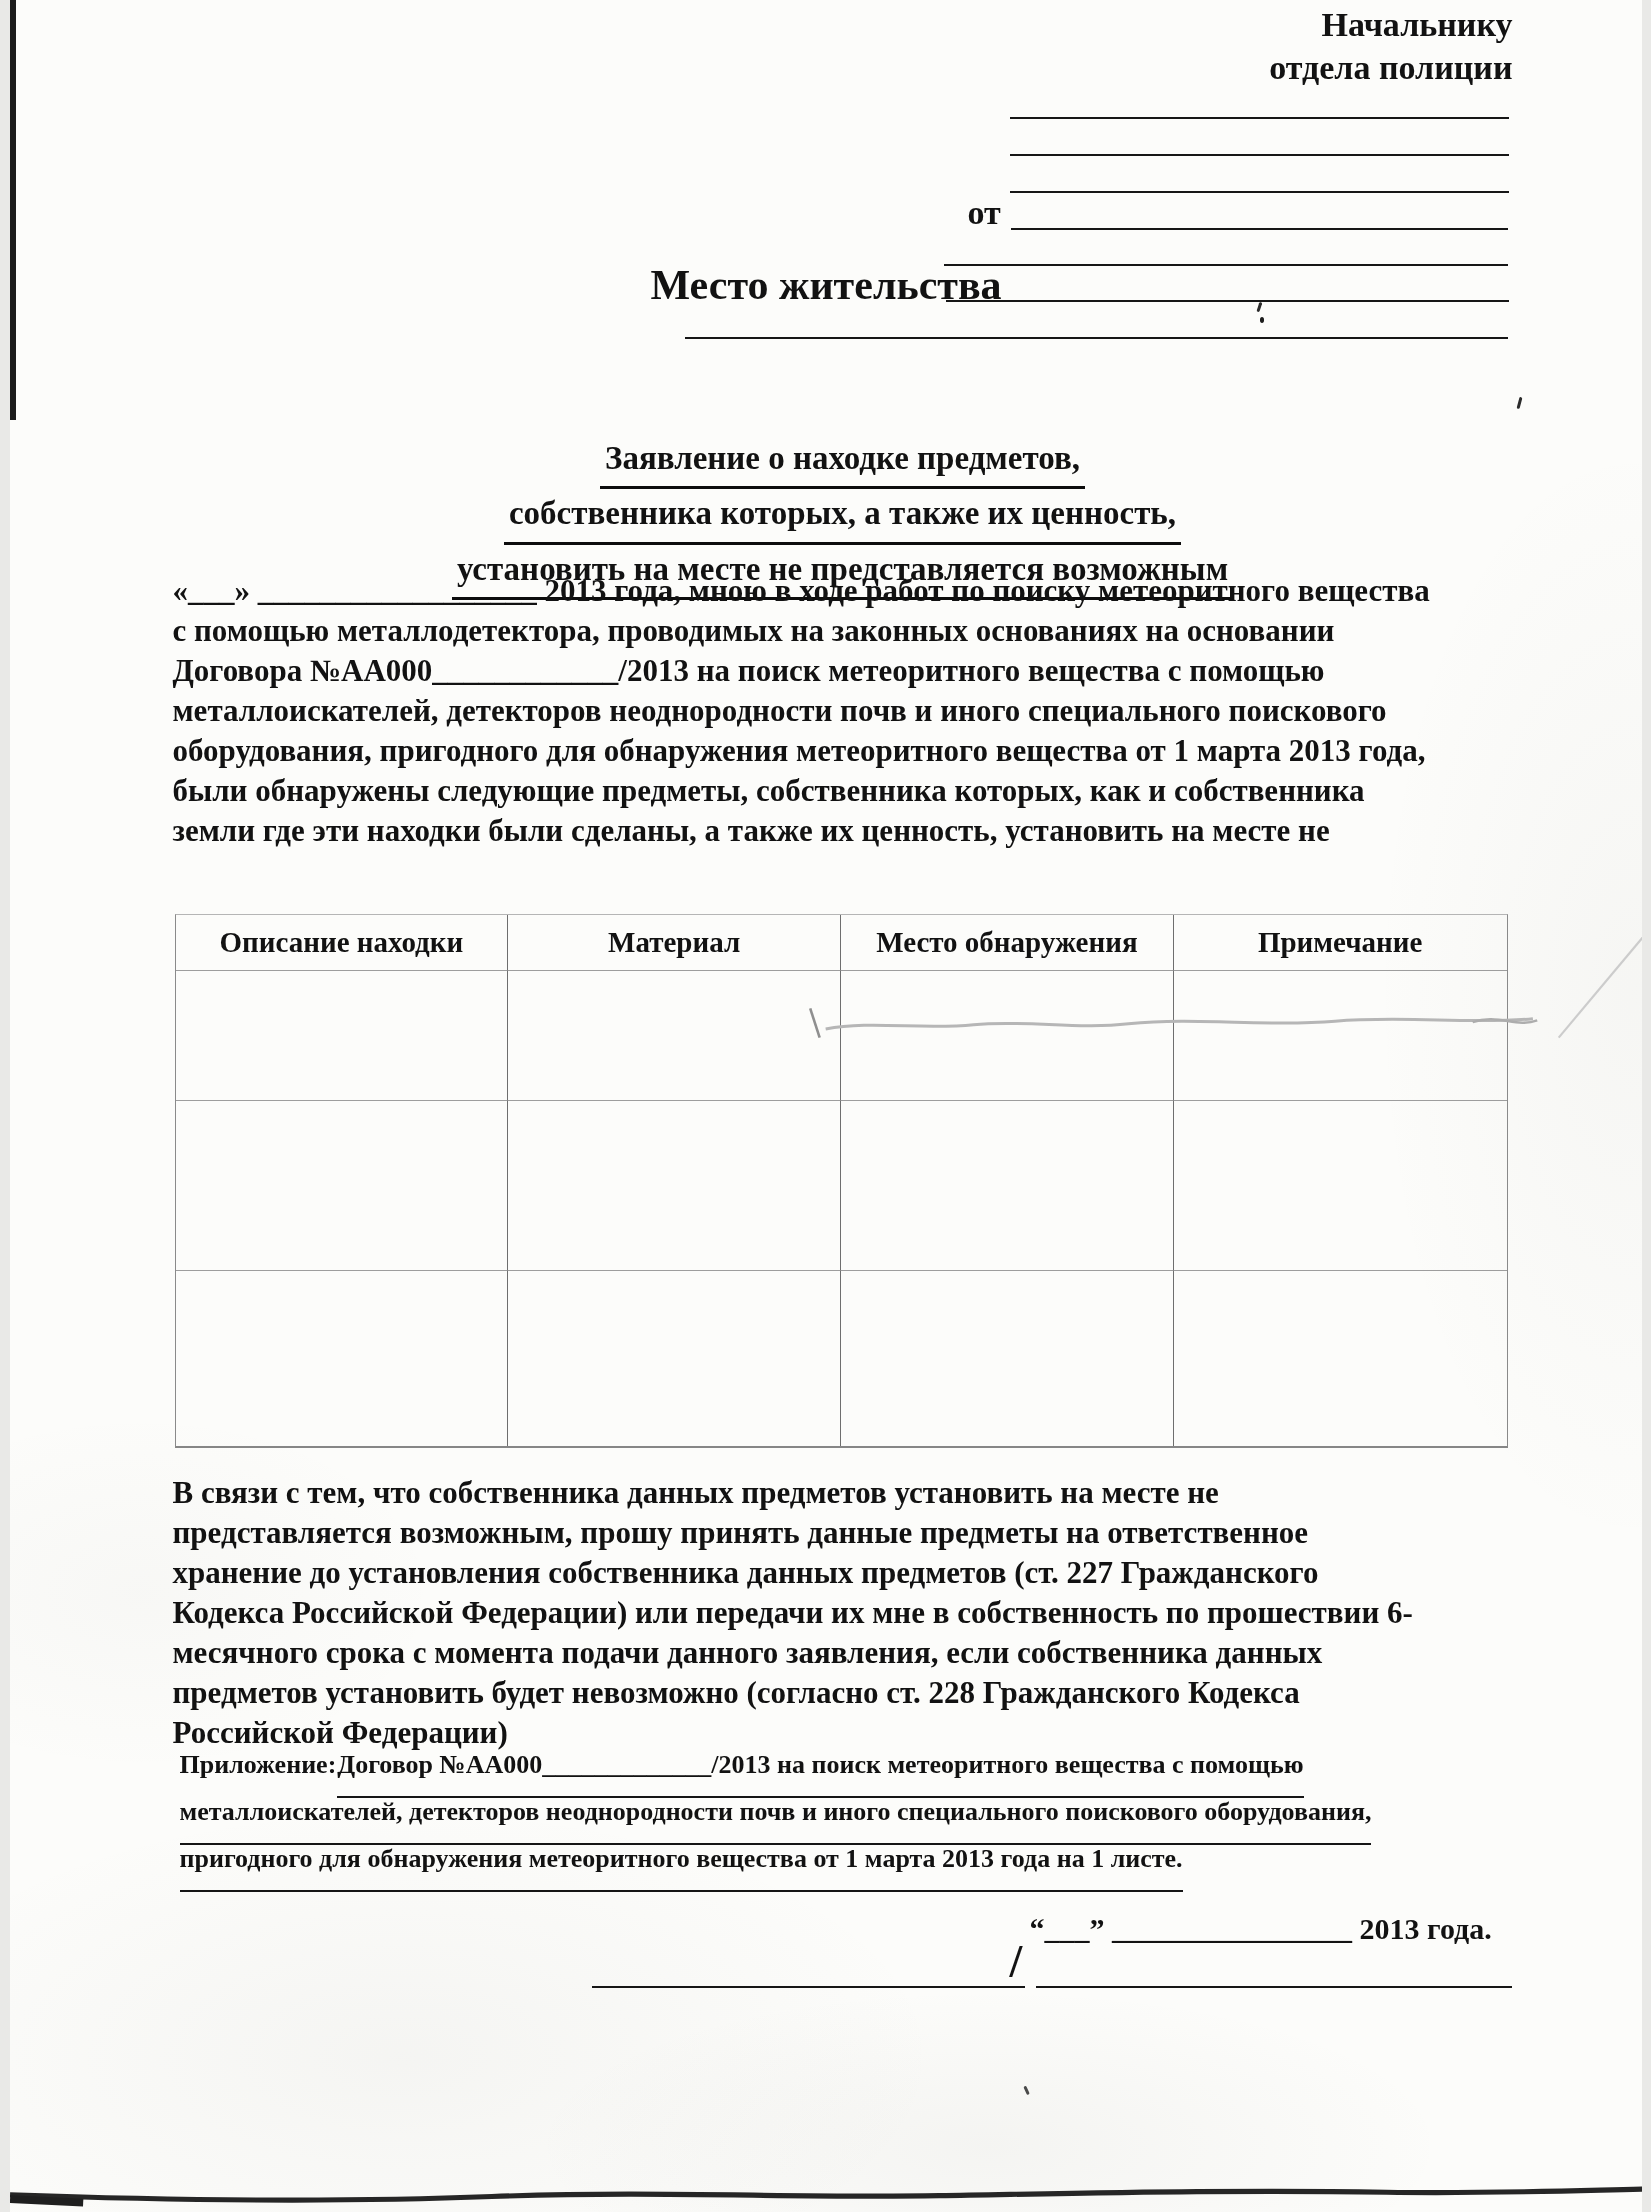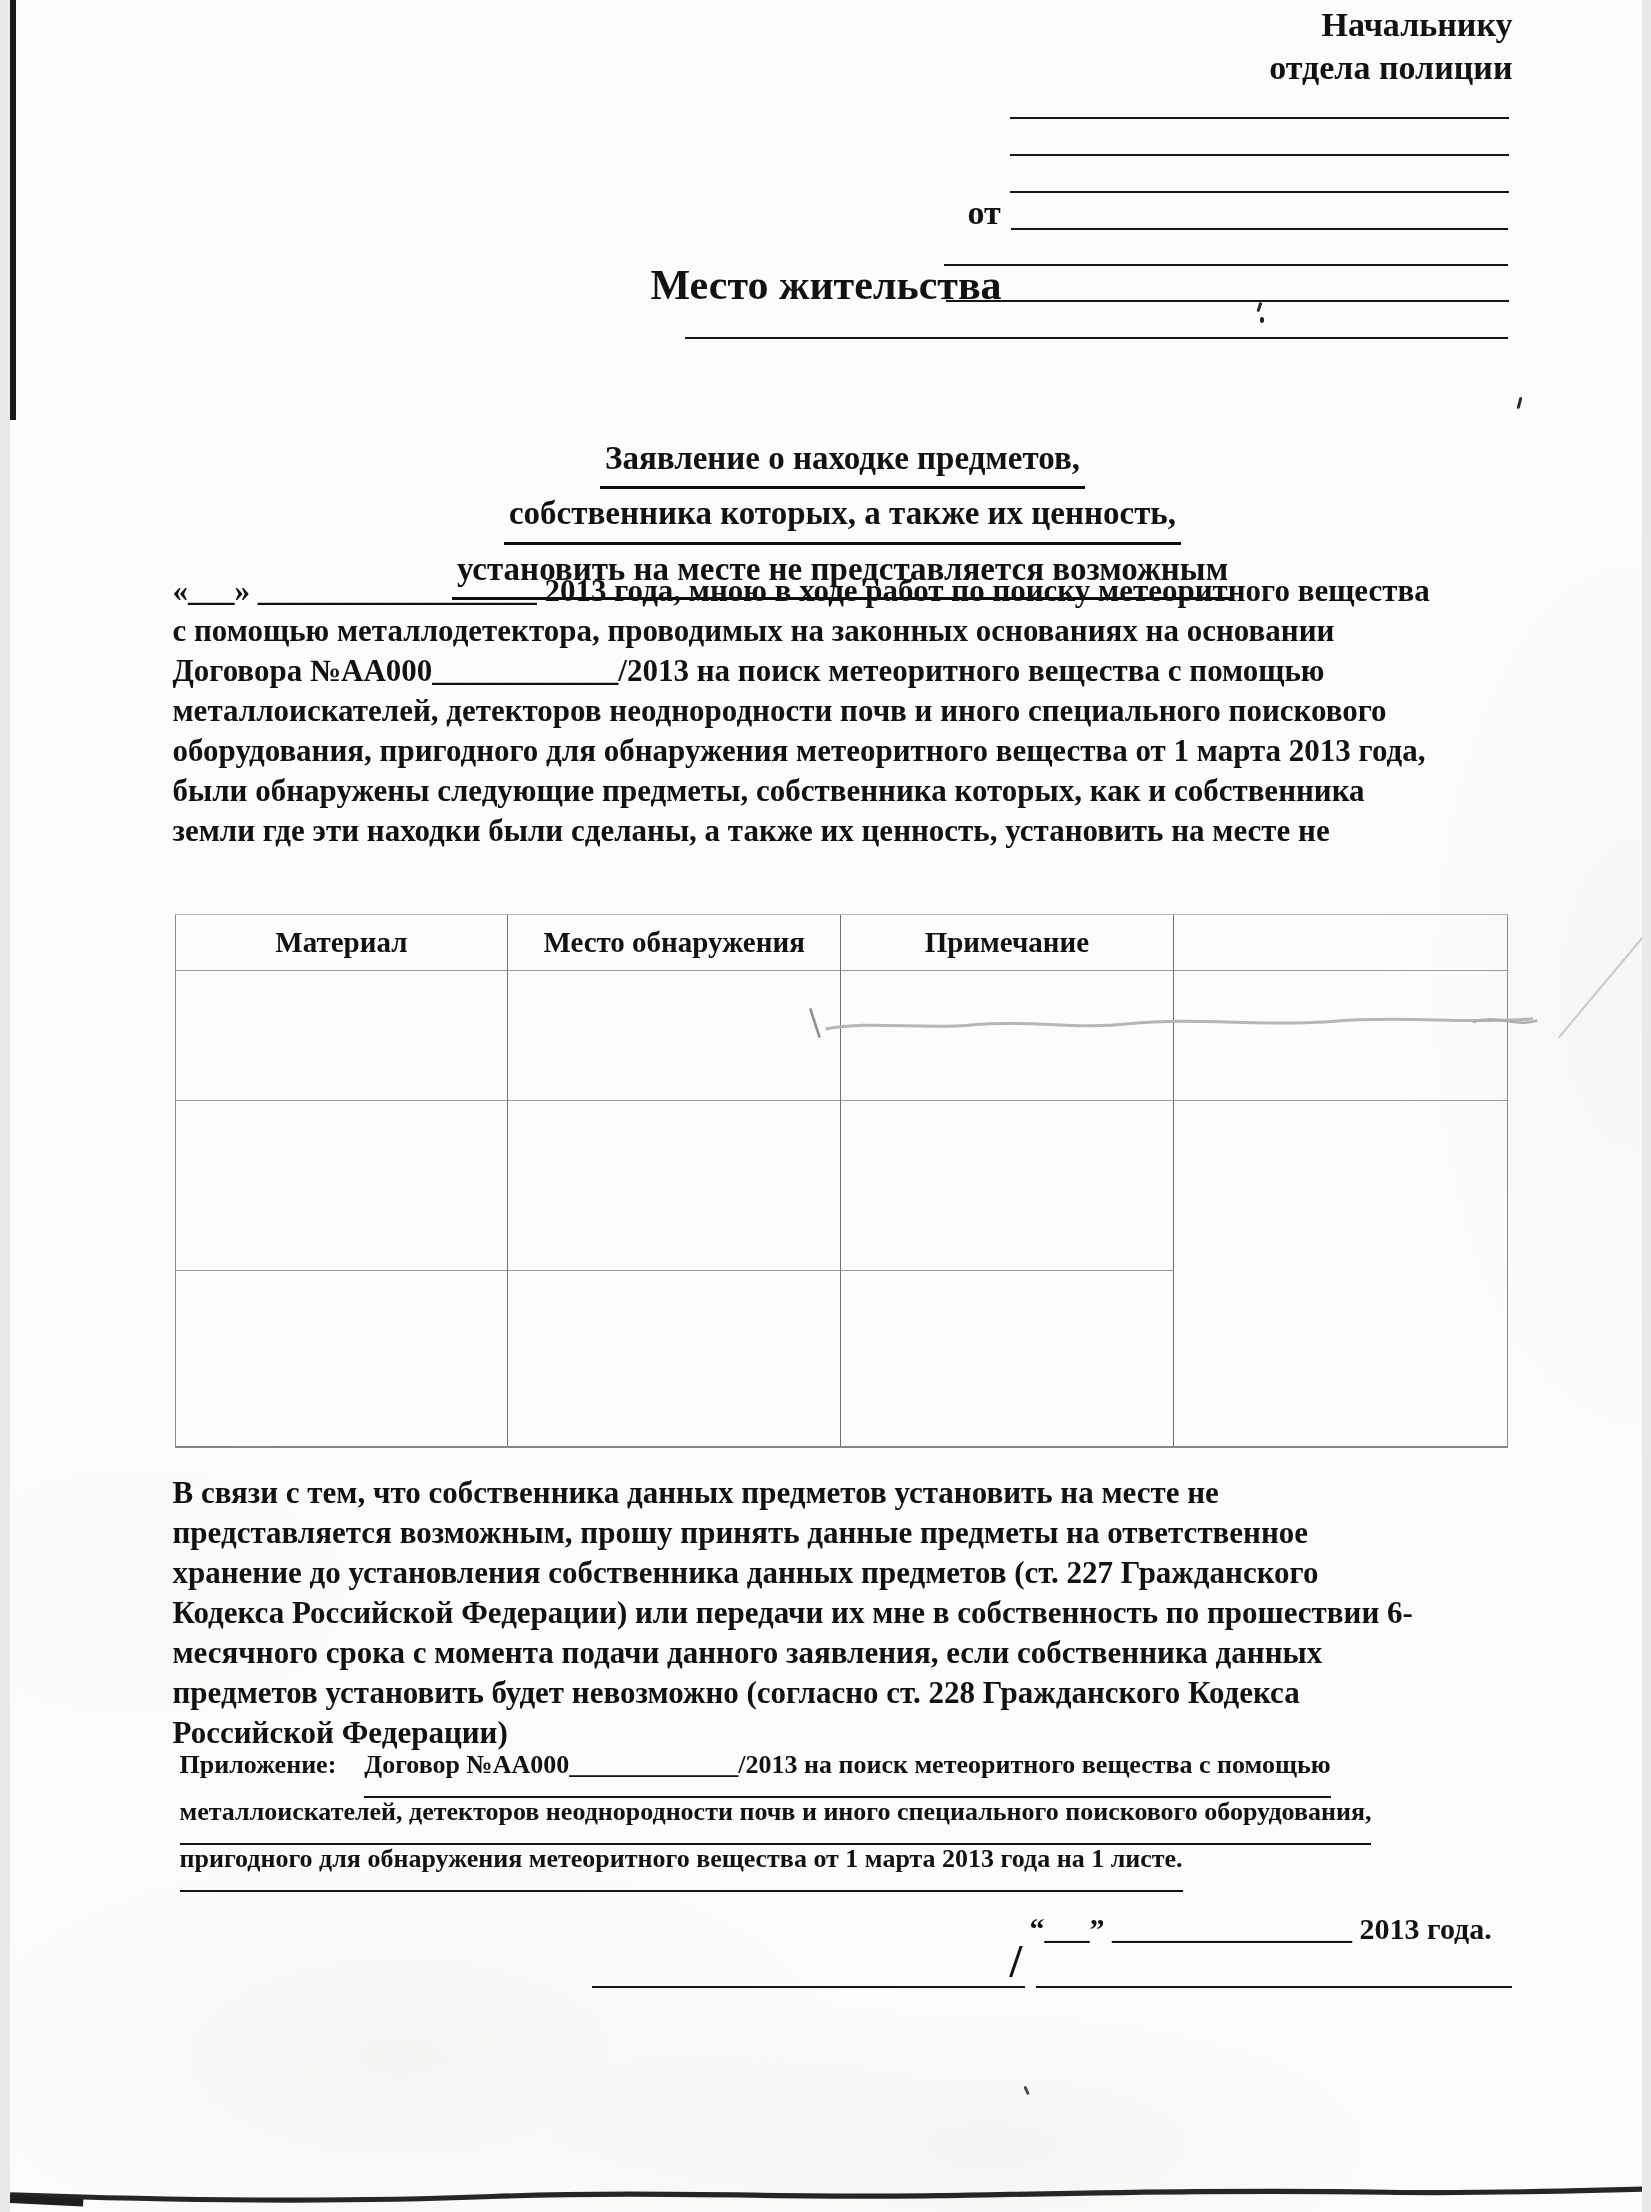--- a/index.html
+++ b/index.html
@@ -41,21 +41,21 @@
     border-top:1.7px solid #b5b5b5; border-left:1.7px solid #8a8a8a;
     border-right:1.7px solid #8a8a8a; border-bottom:2.6px solid #868686;
   }
   .findings-table > div { border-right:1.7px solid #6e6e6e; border-bottom:1.7px solid #9d9d9d; }
   .findings-table > div:nth-child(4n) { border-right:none; }
   .findings-table > div:nth-last-child(-n+4) { border-bottom:none; }
   .findings-table .th { display:flex; align-items:center; justify-content:center;
                         font-size:29px; }
   
   .attachment { left:170px; top:1741px; font-size:26px; line-height:47px; }
-  .attachment .label { margin-right:28px; }
+  .attachment .label { margin-right:1px; }
   .u { border-bottom:2.6px solid #151515; padding-bottom:17px; }
   
   .date-line { left:1020px; top:1912px; font-size:30px; }
   .sig-slash { left:1000px; top:1939px; font-size:46px; line-height:46px; }
   
   .left-edge-strip { left:0; top:0; width:6px; height:420px; background:#1b1b1b; }
   .artifact-comma { position:absolute; background:#2b2b2b; border-radius:1.7px; }
   .artifact-dot { position:absolute; background:#1d1d1d; border-radius:50%; }
   svg.overlay { position:absolute; left:0; top:0; pointer-events:none; }
 </style>
@@ -98,20 +98,21 @@
     <div class="line">«___» __________________ 2013 года, мною в ходе работ по поиску метеоритного вещества</div>
     <div class="line">с помощью металлодетектора, проводимых на законных основаниях на основании</div>
     <div class="line">Договора №АА000____________/2013 на поиск метеоритного вещества с помощью</div>
     <div class="line">металлоискателей, детекторов неоднородности почв и иного специального поискового</div>
     <div class="line">оборудования, пригодного для обнаружения метеоритного вещества от 1 марта 2013 года,</div>
     <div class="line">были обнаружены следующие предметы, собственника которых, как и собственника</div>
     <div class="line">земли где эти находки были сделаны, а также их ценность, установить на месте не</div>
   </div>
 
   <div class="findings-table">
+    <div class="th">Описание находки</div>
     <div class="th">Материал</div>
     <div class="th">Место обнаружения</div>
     <div class="th">Примечание</div>
 
     <div></div>
     <div></div>
     <div></div>
     <div></div>
 
     <div></div>

